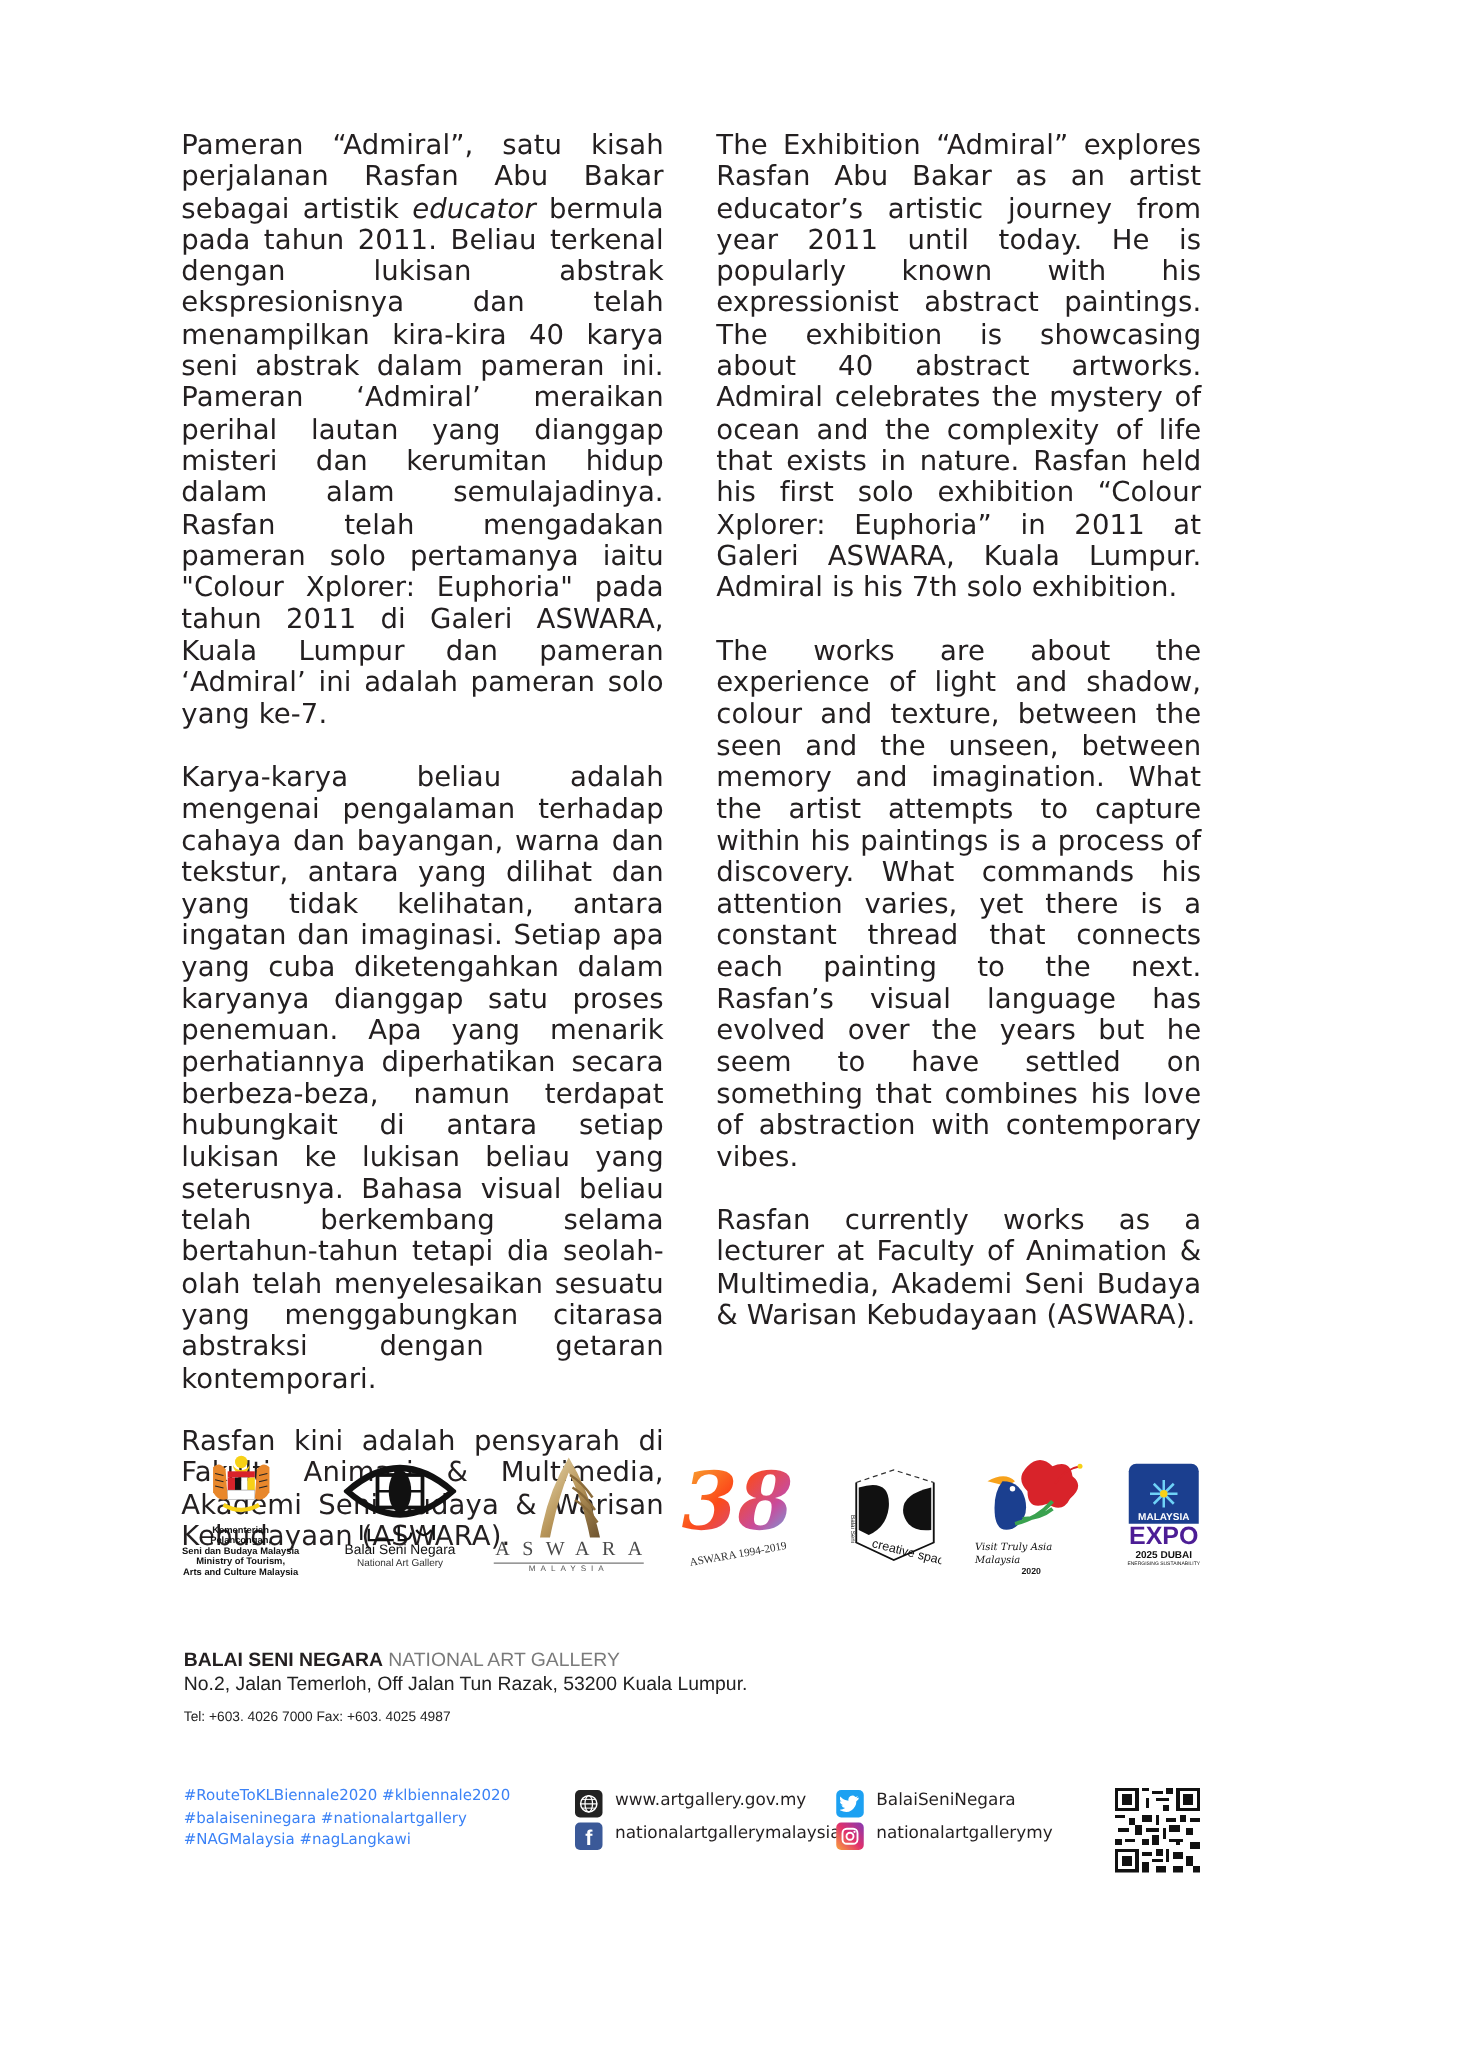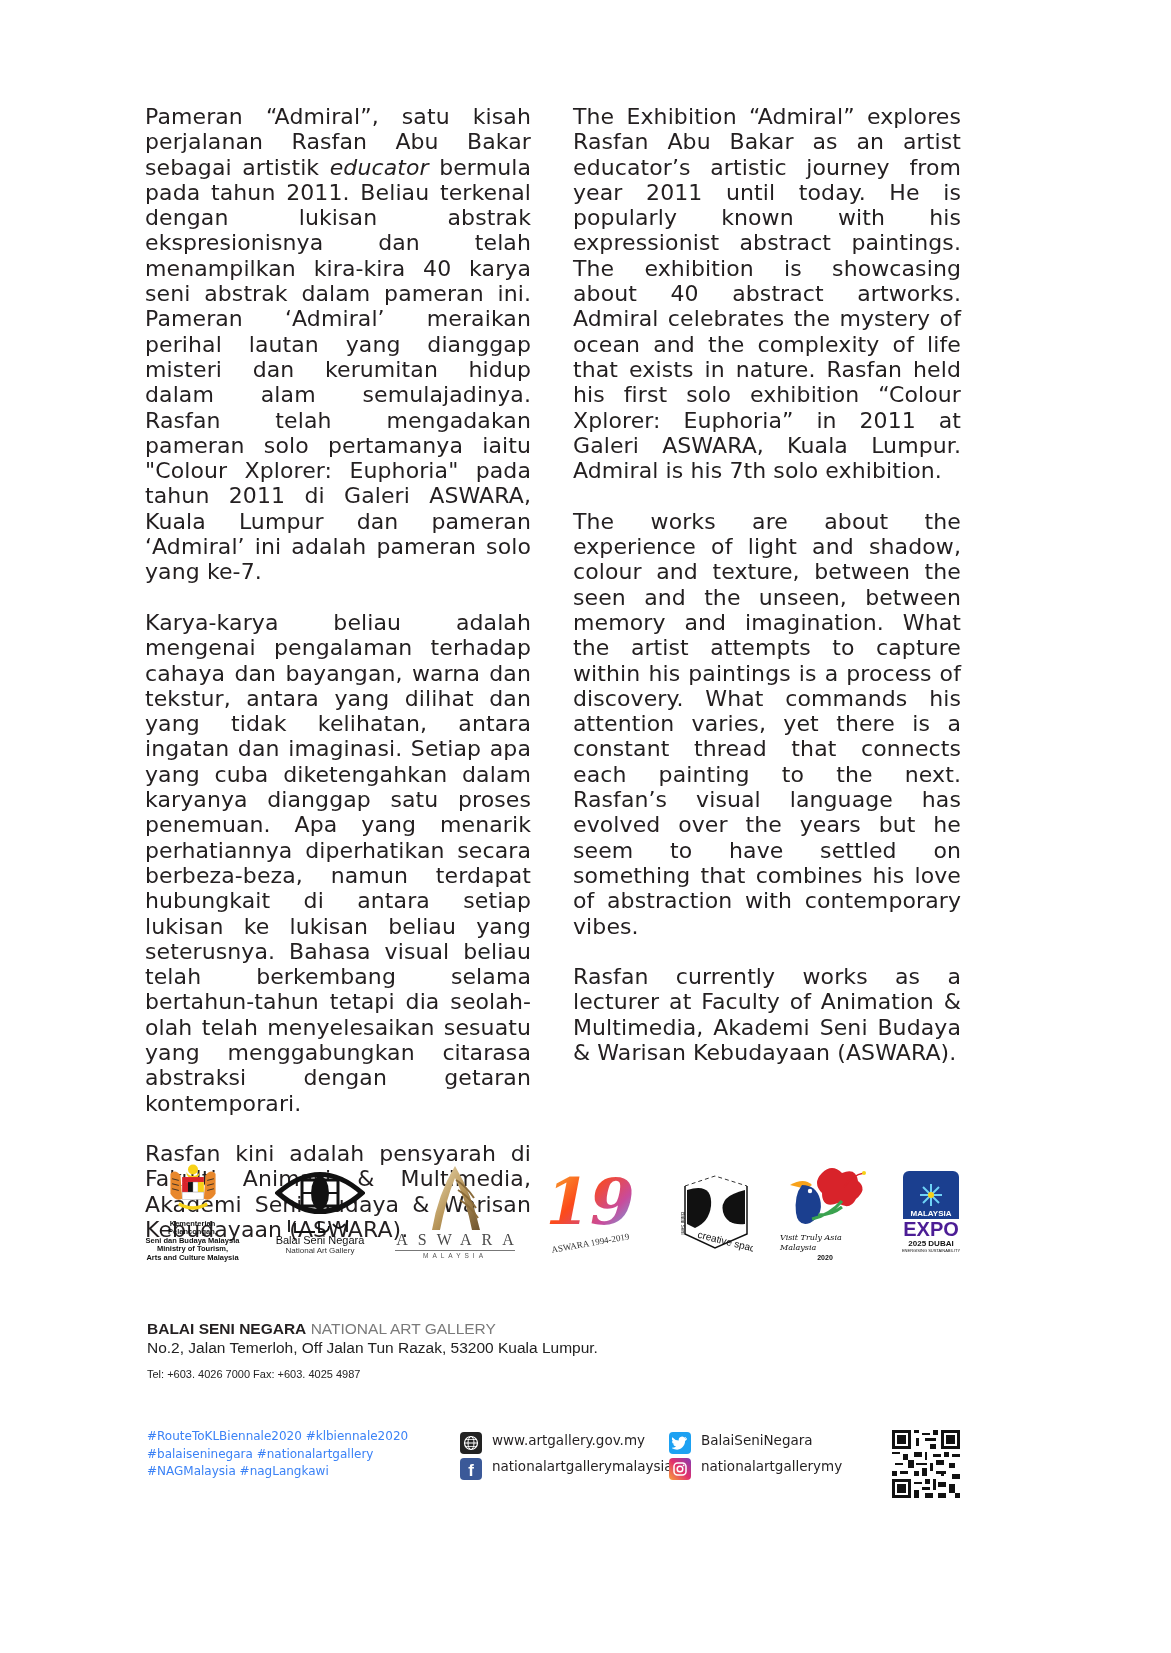--- a/index.html
+++ b/index.html
@@ -89,21 +89,21 @@
       </defs>
       <path d="M35 2 Q18 30 12 66 L20 66 Q26 36 35 14 Q46 36 52 66 L60 66 Q52 30 35 2z" fill="url(#gold)"></path>
       <path d="M36 16 Q46 22 54 34 M38 26 Q48 32 56 44 M40 36 Q50 42 58 54" stroke="#8a6b3a" stroke-width="2" fill="none"></path>
     </svg>
     <div style="font-family:'Liberation Serif',serif;font-size:16px;letter-spacing:10px;color:#4a4a4a;line-height:16px;padding-left:10px;">ASWARA</div>
     <div style="width:120px;border-top:1px solid #777;margin-top:2px;"></div>
     <div style="font-family:'Liberation Sans',sans-serif;font-size:6.5px;letter-spacing:4px;color:#555;line-height:9px;">MALAYSIA</div>
   </div>
 
   <div class="logo" style="left:395px;width:100px;">
-    <div style="font-family:'DejaVu Serif',serif;font-weight:bold;font-style:italic;font-size:64px;line-height:70px;background:linear-gradient(135deg,#f7b733,#fc4a1a 40%,#c94b9b 70%,#4fc3f7);-webkit-background-clip:text;background-clip:text;color:transparent;">19</div>
+    <div style="font-family:'DejaVu Serif',serif;font-weight:bold;font-style:italic;font-size:64px;line-height:70px;background:linear-gradient(135deg,#f7b733,#fc4a1a 40%,#c94b9b 70%,#4fc3f7);-webkit-background-clip:text;background-clip:text;color:transparent;">38</div>
     <div style="font-family:'Liberation Serif',serif;font-size:9px;color:#333;transform:rotate(-10deg);line-height:12px;margin-bottom:8px;">ASWARA 1994-2019</div>
   </div>
 
   <div class="logo" style="left:525px;width:90px;">
     <svg width="76" height="80" viewBox="0 0 76 80">
       <path d="M8 14 L38 4 L70 14" stroke="#333" stroke-width="1" stroke-dasharray="4 3" fill="none"></path>
       <path d="M8 14 L8 62 L38 76 L70 62 L70 14" stroke="#111" stroke-width="1.5" fill="none"></path>
       <path d="M10 18 Q36 10 34 34 Q32 50 18 56 L10 52z" fill="#111"></path>
       <path d="M68 18 Q42 24 46 40 Q50 54 68 52z" fill="#111"></path>
       <text x="20" y="70" font-family="Liberation Sans, sans-serif" font-size="10" fill="#111" transform="rotate(14 38 68)">creative space</text>

